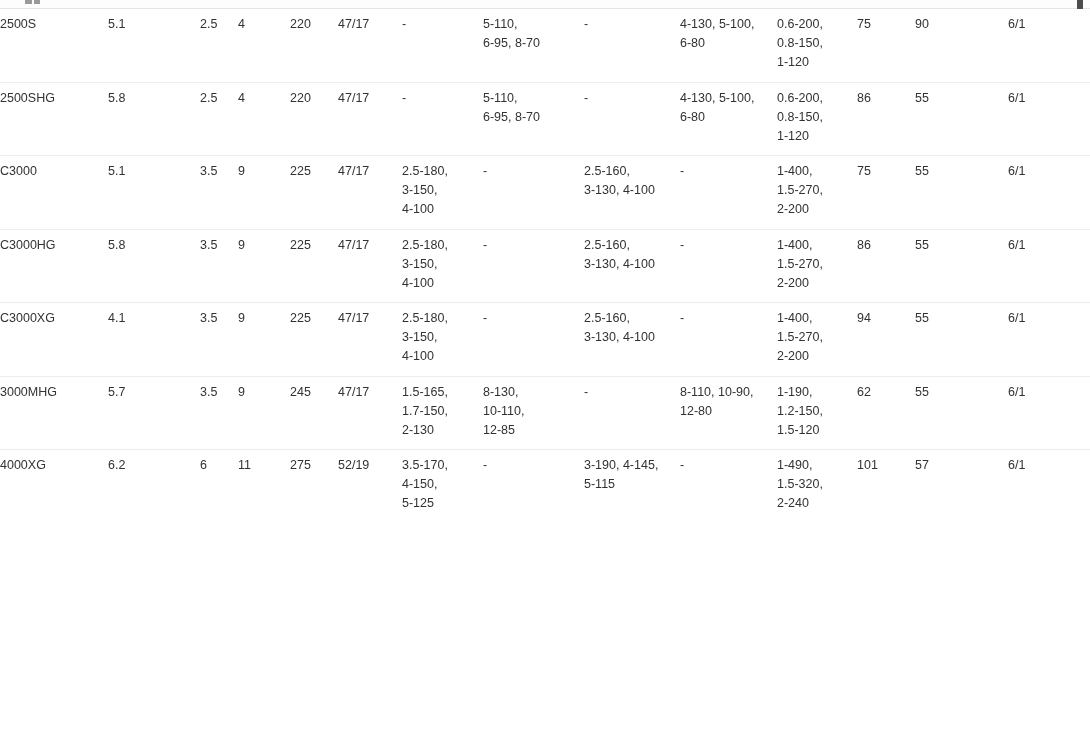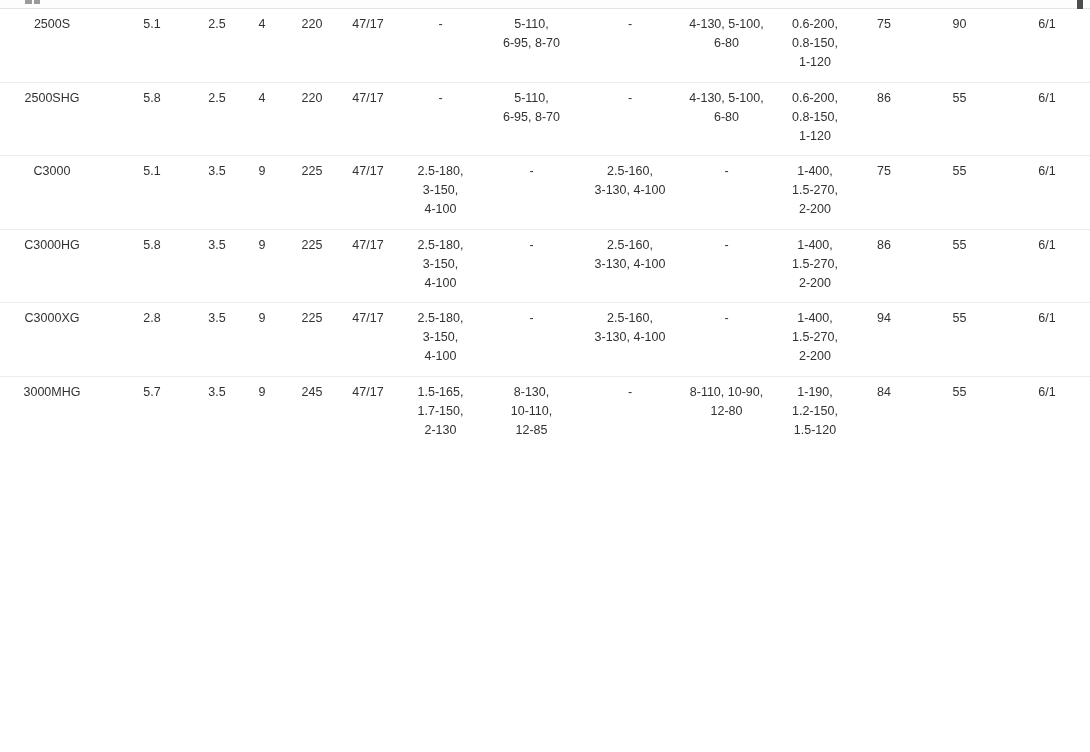--- a/index.html
+++ b/index.html
@@ -23,21 +23,21 @@
   table.spec td{
     vertical-align:top;
     padding:6px 4px 0 0;
     font-size:12.5px;
     line-height:19px;
     color:#323232;
     white-space:pre-line;
     overflow:hidden;
     border-top:1px solid #ececec;
   }
-  table.spec tr{height:73.5px;text-align:center;}
+  table.spec tr{height:73.5px;}
   table.spec tr:first-child td{border-top:1px solid #e4e4e4;}
   td.c0{padding-left:22px;}
   td.indent-dash{padding-left:16px;}
 </style>
 </head>
 <body>
 
 <div class="page">
   <div class="top-strip">
     <div class="header-fragment hf-a"></div>
@@ -140,21 +140,21 @@
           <td class="c9">-</td>
           <td class="c10">1-400,
 1.5-270,
 2-200</td>
           <td class="c11">86</td>
           <td class="c12">55</td>
           <td class="c13">6/1</td>
         </tr>
         <tr>
           <td class="c0">C3000XG</td>
-          <td class="c1">2.8</td>
+          <td class="c1">4.1</td>
           <td class="c2">3.5</td>
           <td class="c3">9</td>
           <td class="c4">225</td>
           <td class="c5">47/17</td>
           <td class="c6">2.5-180,
 3-150,
 4-100</td>
           <td class="c7">-</td>
           <td class="c8">2.5-160,
 3-130, 4-100</td>
@@ -178,19 +178,40 @@
 2-130</td>
           <td class="c7">8-130,
 10-110,
 12-85</td>
           <td class="c8">-</td>
           <td class="c9">8-110, 10-90,
 12-80</td>
           <td class="c10">1-190,
 1.2-150,
 1.5-120</td>
-          <td class="c11">84</td>
-          <td class="c12">55</td>
+          <td class="c11">62</td>
+          <td class="c12">55</td>
+          <td class="c13">6/1</td>
+        </tr>
+        <tr>
+          <td class="c0">4000XG</td>
+          <td class="c1">6.2</td>
+          <td class="c2">6</td>
+          <td class="c3">11</td>
+          <td class="c4">275</td>
+          <td class="c5">52/19</td>
+          <td class="c6">3.5-170,
+4-150,
+5-125</td>
+          <td class="c7">-</td>
+          <td class="c8">3-190, 4-145,
+5-115</td>
+          <td class="c9">-</td>
+          <td class="c10">1-490,
+1.5-320,
+2-240</td>
+          <td class="c11">101</td>
+          <td class="c12">57</td>
           <td class="c13">6/1</td>
         </tr>
       </tbody>
   </table>
 </div>
 
 </body></html>

